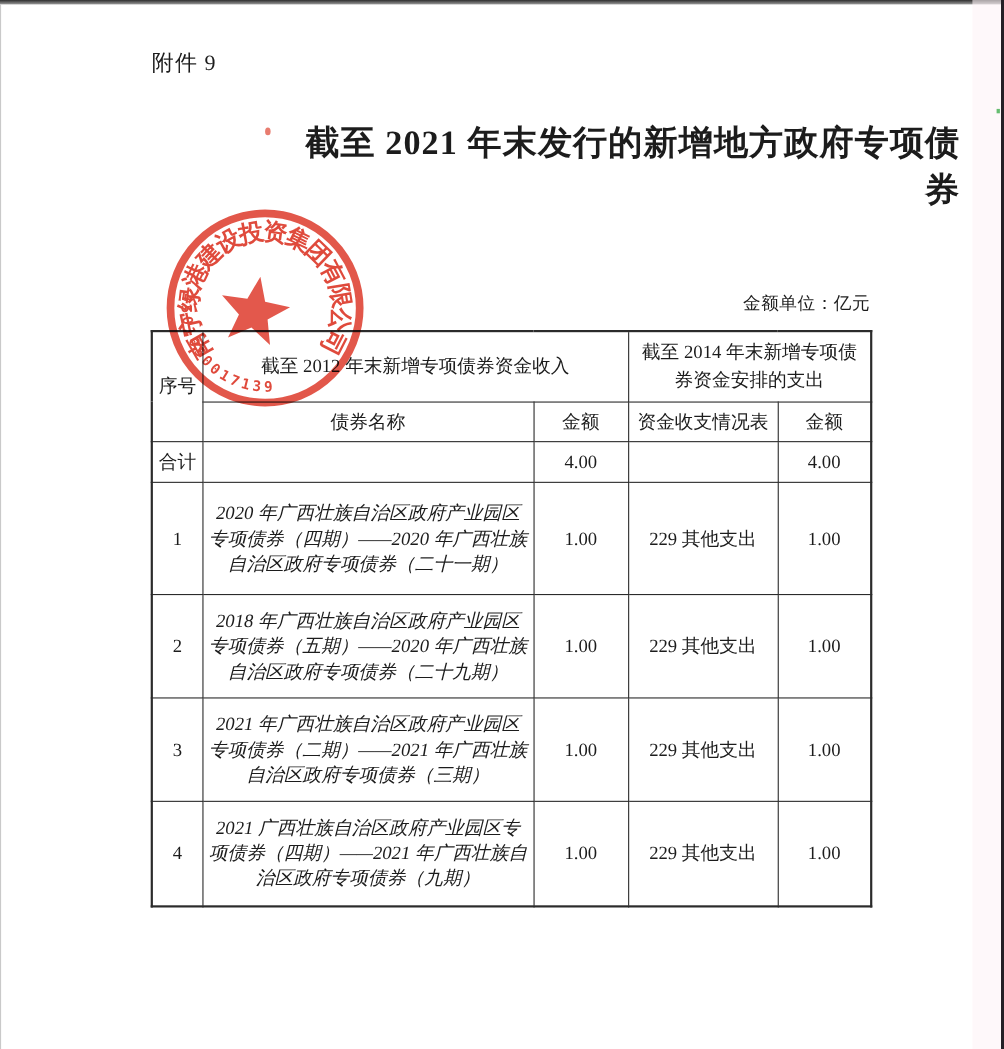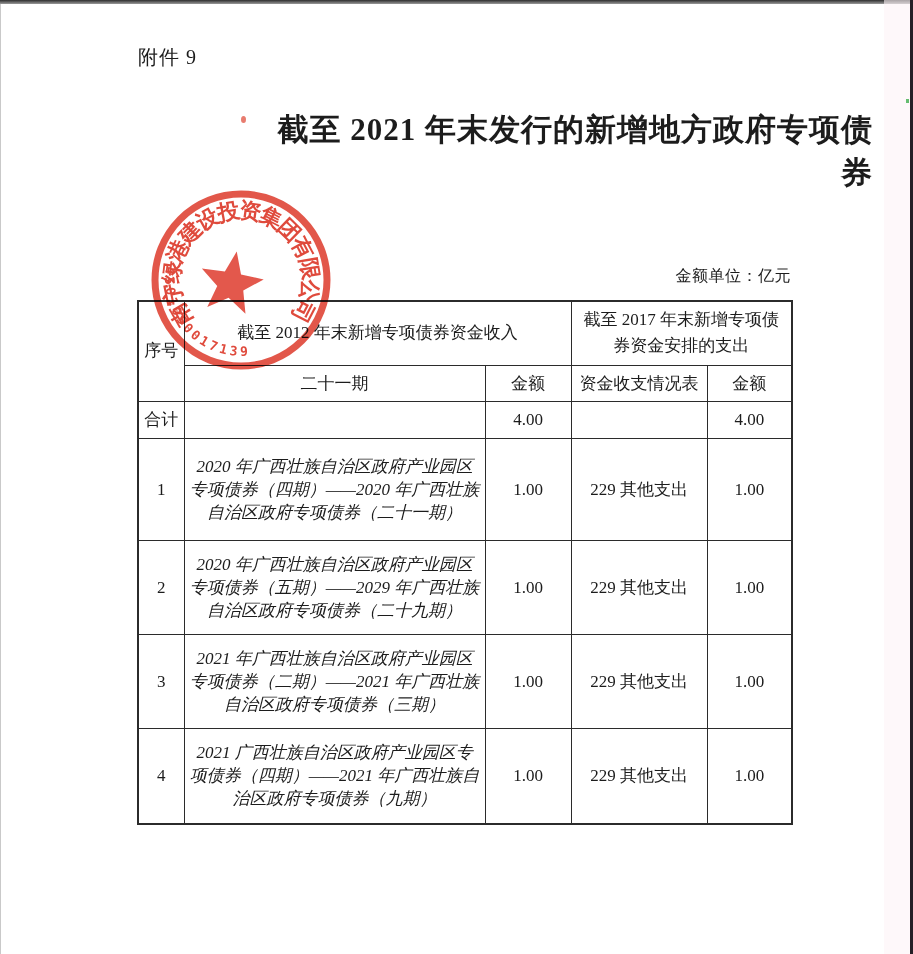--- a/index.html
+++ b/index.html
@@ -68,45 +68,45 @@
     <col style="width:46px">
       <col style="width:301px">
       <col style="width:86px">
     <col style="width:136px">
       <col style="width:85px">
   </colgroup>
   <tbody>
     <tr class="h1">
       <td rowspan="2">序号</td>
       <td colspan="2">截至 2012 年末新增专项债券资金收入</td>
-      <td colspan="2">截至 2017 年末新增专项债券资金安排的支出</td>
+      <td colspan="2">截至 2014 年末新增专项债券资金安排的支出</td>
     </tr>
     <tr class="h2">
-      <td>二十一期</td>
+      <td>债券名称</td>
       <td>金额</td>
       <td>资金收支情况表</td>
       <td>金额</td>
     </tr>
     <tr class="total-row">
       <td>合计</td>
       <td class="bond-name"></td>
       <td>4.00</td>
       <td></td>
       <td>4.00</td>
     </tr>
     <tr class="row-1">
       <td>1</td>
       <td class="bond-name">2020 年广西壮族自治区政府产业园区专项债券（四期）——2020 年广西壮族自治区政府专项债券（二十一期）</td>
       <td>1.00</td>
       <td>229 其他支出</td>
       <td>1.00</td>
     </tr>
     <tr class="row-2">
       <td>2</td>
-      <td class="bond-name">2020 年广西壮族自治区政府产业园区专项债券（五期）——2029 年广西壮族自治区政府专项债券（二十九期）</td>
+      <td class="bond-name">2018 年广西壮族自治区政府产业园区专项债券（五期）——2020 年广西壮族自治区政府专项债券（二十九期）</td>
       <td>1.00</td>
       <td>229 其他支出</td>
       <td>1.00</td>
     </tr>
     <tr class="row-3">
       <td>3</td>
       <td class="bond-name">2021 年广西壮族自治区政府产业园区专项债券（二期）——2021 年广西壮族自治区政府专项债券（三期）</td>
       <td>1.00</td>
       <td>229 其他支出</td>
       <td>1.00</td>

